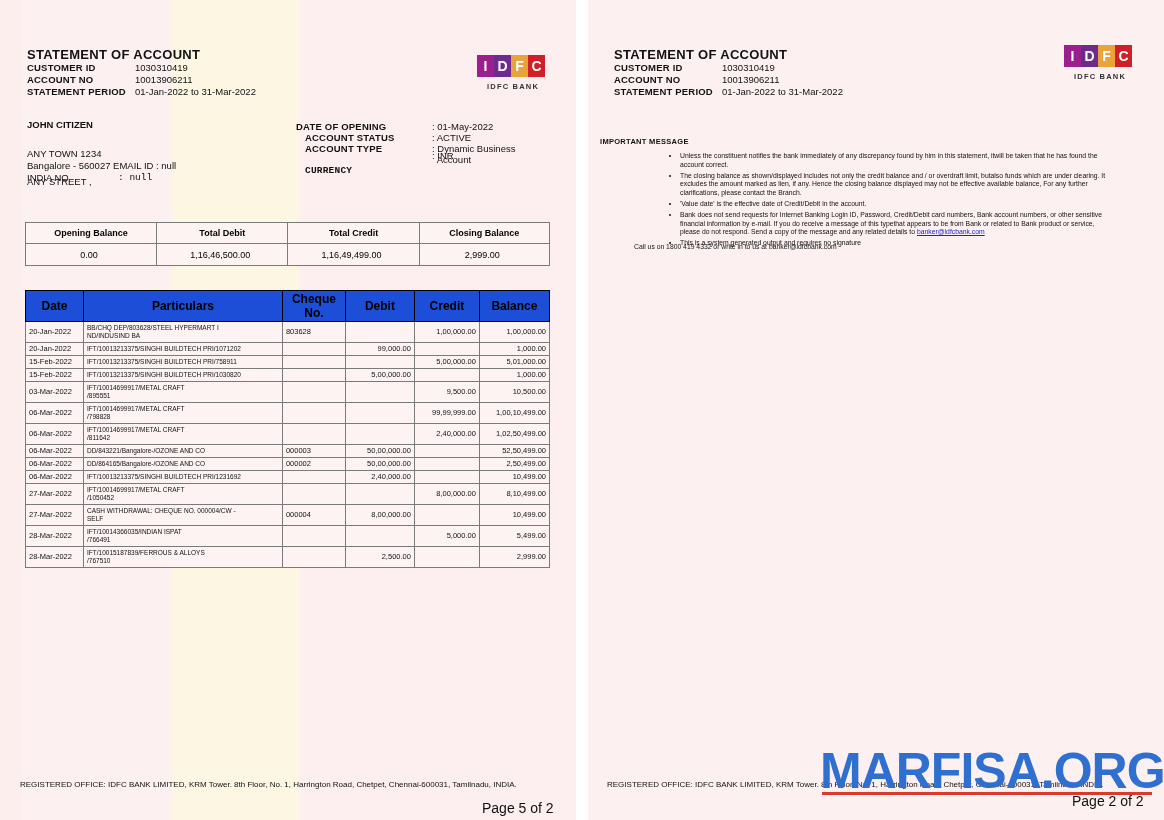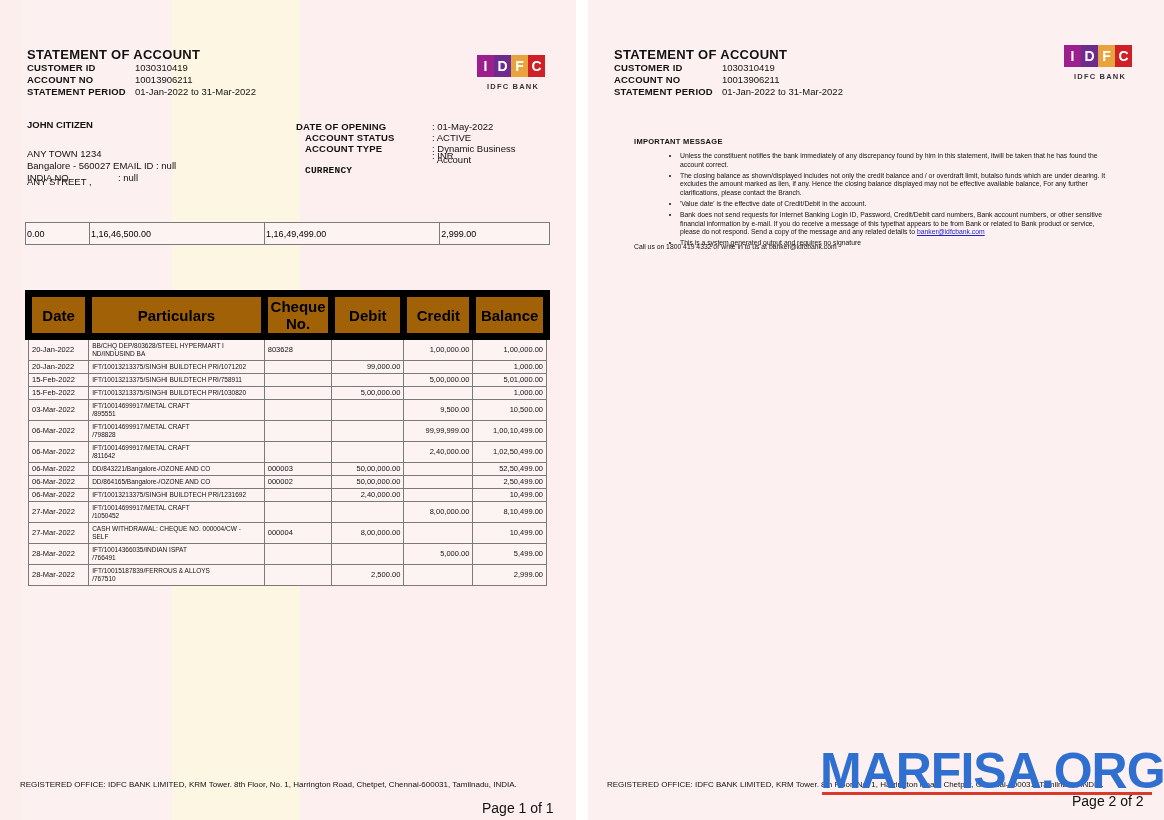--- a/index.html
+++ b/index.html
@@ -43,25 +43,25 @@
   .logo .c4{background:#cf2027;}
   .logo-cap{position:absolute;font-size:7.5px;font-weight:bold;letter-spacing:1.2px;color:#333;}
 
   
   .addr{font-size:9.5px;color:#111;line-height:12.5px;}
 
   
   table{border-collapse:collapse;}
   .sum{position:absolute;left:25px;top:222px;width:525px;}
   .sum th{border:1px solid #7a7a7a;height:18px;font-size:9px;font-weight:bold;background:#fdf3f3;}
-  .sum td{border:1px solid #7a7a7a;height:19px;font-size:9px;text-align:left;padding-right:5px;background:#fdf3f3;}
+  .sum td{border:1px solid #7a7a7a;height:19px;font-size:9px;text-align:center;padding-right:5px;background:#fdf3f3;}
 
   
   .tx{position:absolute;left:25px;top:290px;width:525px;}
-  .tx th{border:7px solid #000000;height:19px;font-size:15px;font-weight:bold;background:#a16207;}
+  .tx th{border:1px solid #000000;height:19px;font-size:12px;font-weight:bold;background:#1d4ed8;}
   .tx td{border:1px solid #7a7a7a;font-size:6.5px;padding:2px 3px;background:#fdf3f3;color:#111;line-height:8px;}
   .tx td.date{font-size:7.5px;text-align:left;white-space:nowrap;}
   .tx td.num{font-size:7.5px;text-align:right;white-space:nowrap;padding-left:16px;}
   .tx td.chq{font-size:7.5px;text-align:left;white-space:nowrap;}
   .col-date{width:55px;}
   .col-part{width:196px;}
   .col-chq{width:60px;}
   .col-deb{width:66px;}
   .col-cre{width:62px;}
   .col-bal{width:66px;}
@@ -114,37 +114,43 @@
     <div class="cell c3">F</div>
     <div class="cell c4">C</div>
   </div>
   <div class="logo-cap" style="left:487px;top:82px;">IDFC BANK</div>
 
   <div class="t addr bold" style="left:27px;top:119px;">JOHN CITIZEN</div>
   <div class="t addr" style="left:27px;top:136px;margin-top:40px;">ANY STREET ,</div>
   <div class="t addr" style="left:27px;top:148px;">ANY TOWN 1234</div>
   <div class="t addr" style="left:27px;top:160px;">Bangalore - 560027 EMAIL ID : null</div>
   <div class="t addr" style="left:27px;top:172px;">INDIA NO</div>
-  <div class="t addr" style="left:118px;top:172px;">: null</div>
+  <div class="t addr" style="left:118px;top:172px;font-family:Liberation Mono, monospace;">: null</div>
 
   <div class="t lbl" style="left:296px;top:121px;">DATE OF OPENING</div>
   <div class="t val" style="left:432px;top:121px;">: 01-May-2022</div>
 
   <div class="t lbl" style="left:305px;top:132px;">ACCOUNT STATUS</div>
   <div class="t val" style="left:432px;top:132px;">: ACTIVE</div>
 
   <div class="t lbl" style="left:305px;top:143px;">ACCOUNT TYPE</div>
   <div class="t val" style="left:432px;top:143px;">: Dynamic Business</div>
   <div class="t val" style="left:432px;top:154px;">  Account</div>
 
   <div class="t lbl" style="left:305px;top:165px;font-family:Liberation Mono, monospace;">CURRENCY</div>
   <div class="t val" style="left:432px;top:150px;">: INR</div>
 
   <table class="sum">
     <tbody>
+        <tr>
+      <th style="width:132px;">Opening Balance</th>
+      <th style="width:131px;">Total Debit</th>
+      <th style="width:131px;">Total Credit</th>
+      <th style="width:131px;">Closing Balance</th>
+    </tr>
     <tr>
       <td>0.00</td>
       <td>1,16,46,500.00</td>
       <td>1,16,49,499.00</td>
       <td>2,999.00</td>
     </tr>
   </tbody>
     </table>
 
   <table class="tx">
@@ -276,21 +282,21 @@
 /767510</td>
           <td class="chq"></td>
           <td class="num">2,500.00</td>
           <td class="num"></td>
           <td class="num">2,999.00</td>
         </tr>
       </tbody>
   </table>
 
   <div class="t footer" style="left:20px;top:780px;">REGISTERED OFFICE: IDFC BANK LIMITED, KRM Tower. 8th Floor, No. 1, Harrington Road, Chetpet, Chennai-600031, Tamilnadu, INDIA.</div>
-  <div class="t pageno" style="left:470px;top:800px;">Page 1 of 1</div>
+  <div class="t pageno" style="left:470px;top:800px;">Page 5 of 2</div>
 </div>
 
 <div class="doc">
   <div class="t soa-title" style="left:614px;top:47px;">STATEMENT OF ACCOUNT</div>
 
   <div class="t lbl" style="left:614px;top:62px;">CUSTOMER ID</div>
   <div class="t val" style="left:722px;top:62px;">1030310419</div>
 
   <div class="t lbl" style="left:614px;top:74px;">ACCOUNT NO</div>
   <div class="t val" style="left:722px;top:74px;">10013906211</div>
@@ -299,21 +305,21 @@
   <div class="t val" style="left:722px;top:86px;">01-Jan-2022 to 31-Mar-2022</div>
 
   <div class="logo" style="left:1064px;top:45px;">
     <div class="cell c1">I</div>
     <div class="cell c2">D</div>
     <div class="cell c3">F</div>
     <div class="cell c4">C</div>
   </div>
   <div class="logo-cap" style="left:1074px;top:72px;">IDFC BANK</div>
 
-  <div class="t impmsg" style="left:634px;top:137px;">IMPORTANT MESSAGE</div>
+  <div class="t impmsg" style="left:600px;top:137px;">IMPORTANT MESSAGE</div>
 
   <ul class="bullets" id="bullet-list">
       <li>Unless the constituent notifies the bank immediately of any discrepancy found by him in this statement, itwill be taken that he has found the account correct.</li>
       <li>The closing balance as shown/displayed includes not only the credit balance and / or overdraft limit, butalso funds which are under clearing. It excludes the amount marked as lien, if any. Hence the closing balance displayed may not be effective available balance, For any further clarifications, please contact the Branch.</li>
       <li>'Value date' is the effective date of Credit/Debit in the account.</li>
       <li>Bank does not send requests for Internet Banking Login ID, Password, Credit/Debit card numbers, Bank account numbers, or other sensitive financial information by e-mail. If you do receive a message of this typethat appears to be from Bank or related to Bank product or service, please do not respond. Send a copy of the message and any related details to <a href="#">banker@idfcbank.com</a></li>
       <li>This is a system generated output and requires no signature</li>
     </ul>
 
   <div class="t callus" style="left:634px;top:243px;">Call us on 1800 419 4332 or write in to us at banker@idfcbank.com</div>

